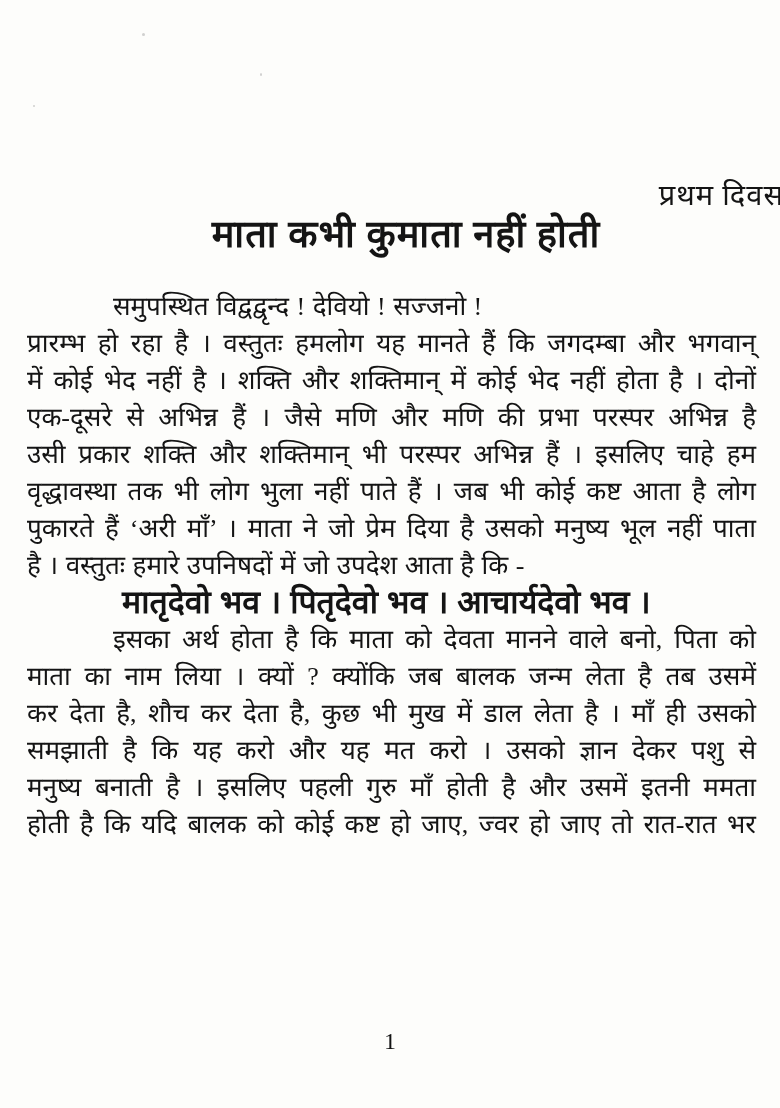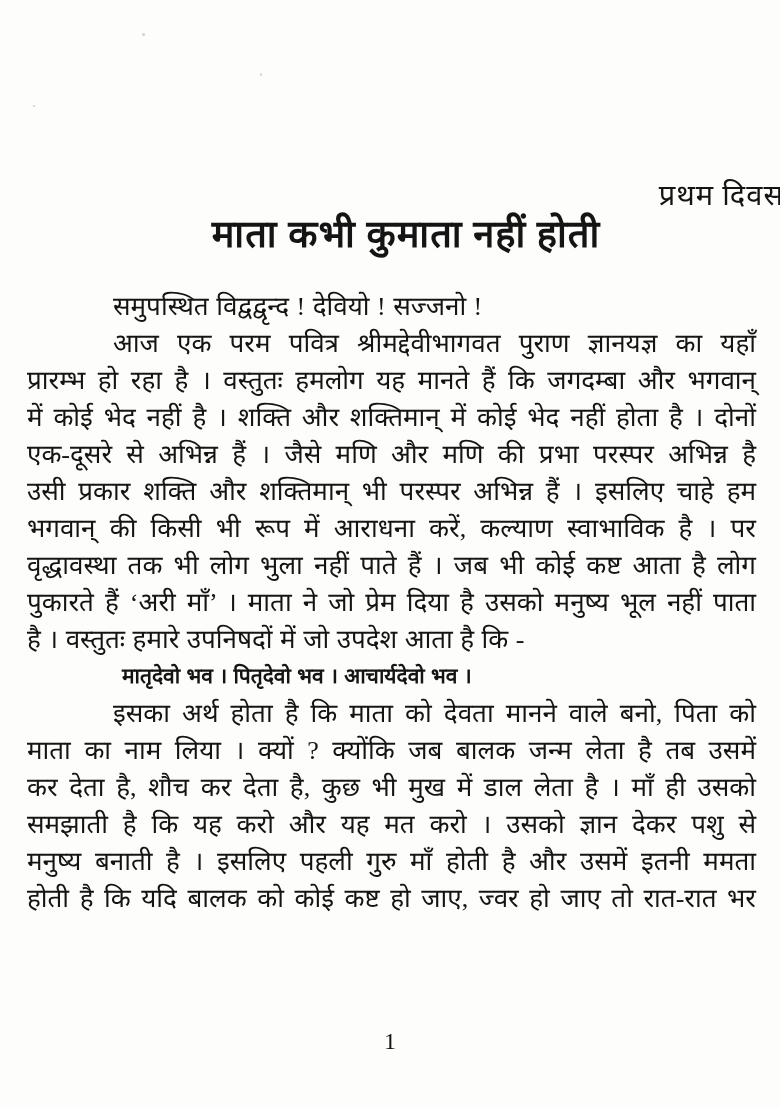--- a/index.html
+++ b/index.html
@@ -54,21 +54,21 @@
     text-align-last: justify;
     text-justify: inter-word;
     word-spacing: 1px;
   }
   .line.indent { padding-left: 86px; }
   .line.endline { text-align-last: left; }
   .line.verse {
     font-weight: 700;
     padding-left: 95px;
     text-align-last: left;
-    font-size: 21px;
+    font-size: 32px;
   }
   .pageno {
     position: absolute;
     top: 1028px;
     left: 0;
     width: 100%;
     text-align: center;
     font-size: 24px;
   }
 </style>
@@ -80,26 +80,24 @@
   <div class="speck" style="left:142px; top:33px; width:3px; height:3px;"></div>
   <div class="speck" style="left:260px; top:73px; width:2px; height:3px;"></div>
   <div class="speck" style="left:33px; top:105px; width:2px; height:2px;"></div>
 
   <div class="kicker">प्रथम दिवस</div>
   <div class="title">माता कभी कुमाता नहीं होती</div>
 
   <div class="bodytext">
     <div class="line indent endline">समुपस्थित विद्वद्वृन्द ! देवियो ! सज्जनो !</div>
 
-    <div class="line indent">आज एक परम पवित्र श्रीमद्देवीभागवत पुराण ज्ञानयज्ञ का यहाँ</div>
     <div class="line">प्रारम्भ हो रहा है । वस्तुतः हमलोग यह मानते हैं कि जगदम्बा और भगवान्</div>
     <div class="line">में कोई भेद नहीं है । शक्ति और शक्तिमान् में कोई भेद नहीं होता है । दोनों</div>
     <div class="line">एक-दूसरे से अभिन्न हैं । जैसे मणि और मणि की प्रभा परस्पर अभिन्न है</div>
     <div class="line">उसी प्रकार शक्ति और शक्तिमान् भी परस्पर अभिन्न हैं । इसलिए चाहे हम</div>
-    <div class="line">भगवान् की किसी भी रूप में आराधना करें, कल्याण स्वाभाविक है । पर</div>
     <div class="line">वृद्धावस्था तक भी लोग भुला नहीं पाते हैं । जब भी कोई कष्ट आता है लोग</div>
     <div class="line">पुकारते हैं ‘अरी माँ’ । माता ने जो प्रेम दिया है उसको मनुष्य भूल नहीं पाता</div>
     <div class="line endline">है । वस्तुतः हमारे उपनिषदों में जो उपदेश आता है कि -</div>
 
     <div class="line verse">मातृदेवो भव । पितृदेवो भव । आचार्यदेवो भव ।</div>
 
     <div class="line indent">इसका अर्थ होता है कि माता को देवता मानने वाले बनो, पिता को</div>
     <div class="line">माता का नाम लिया । क्यों ? क्योंकि जब बालक जन्म लेता है तब उसमें</div>
     <div class="line">कर देता है, शौच कर देता है, कुछ भी मुख में डाल लेता है । माँ ही उसको</div>
     <div class="line">समझाती है कि यह करो और यह मत करो । उसको ज्ञान देकर पशु से</div>

